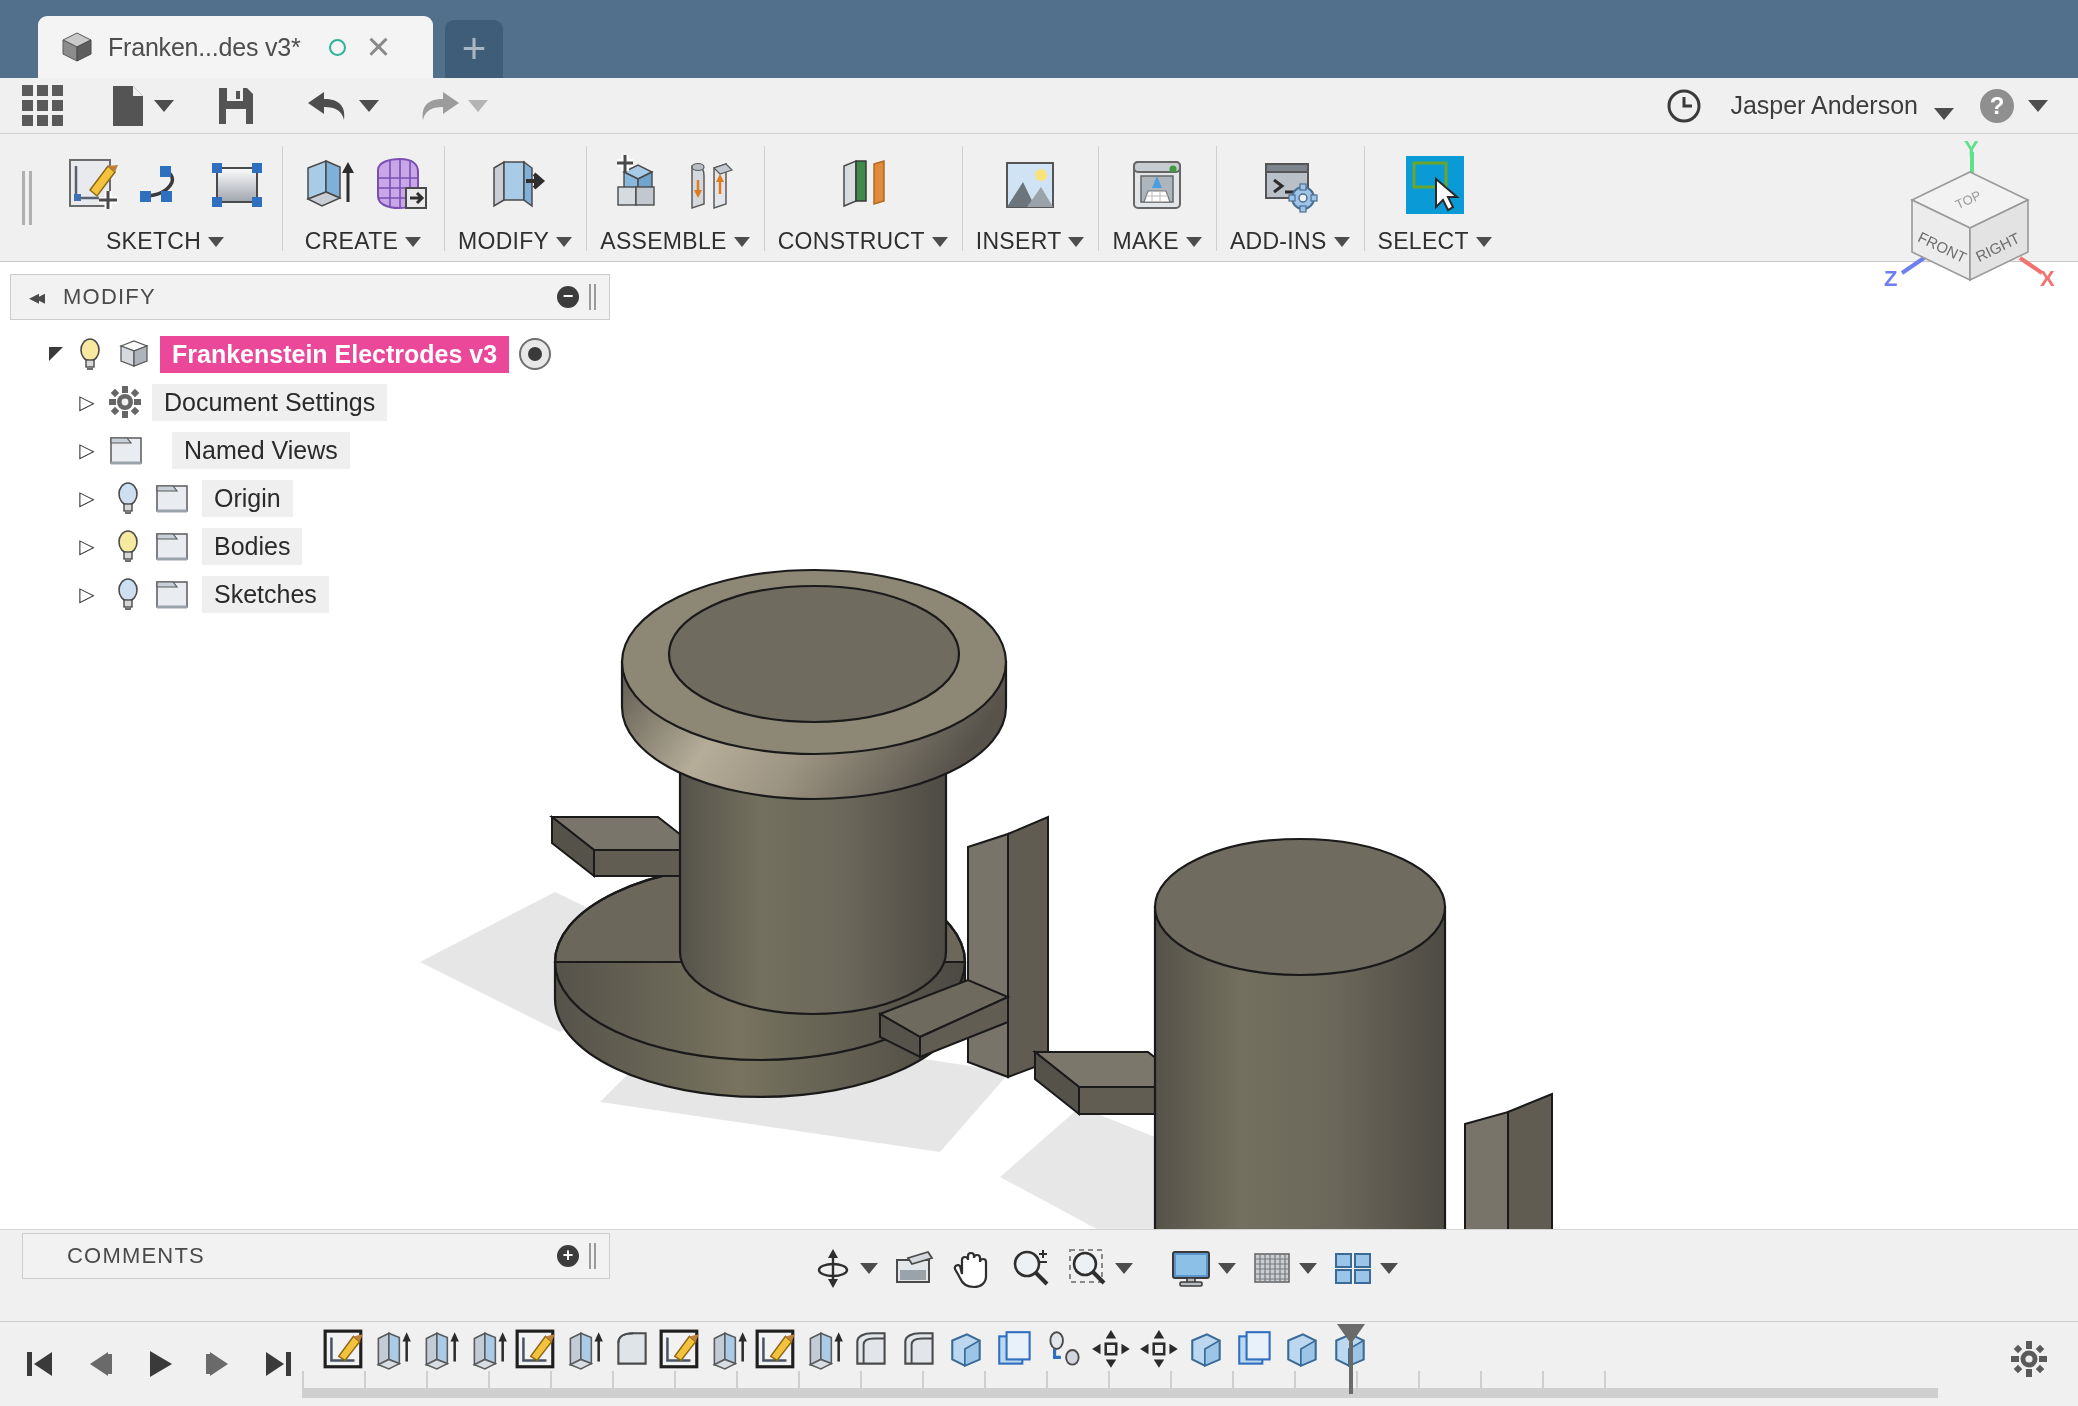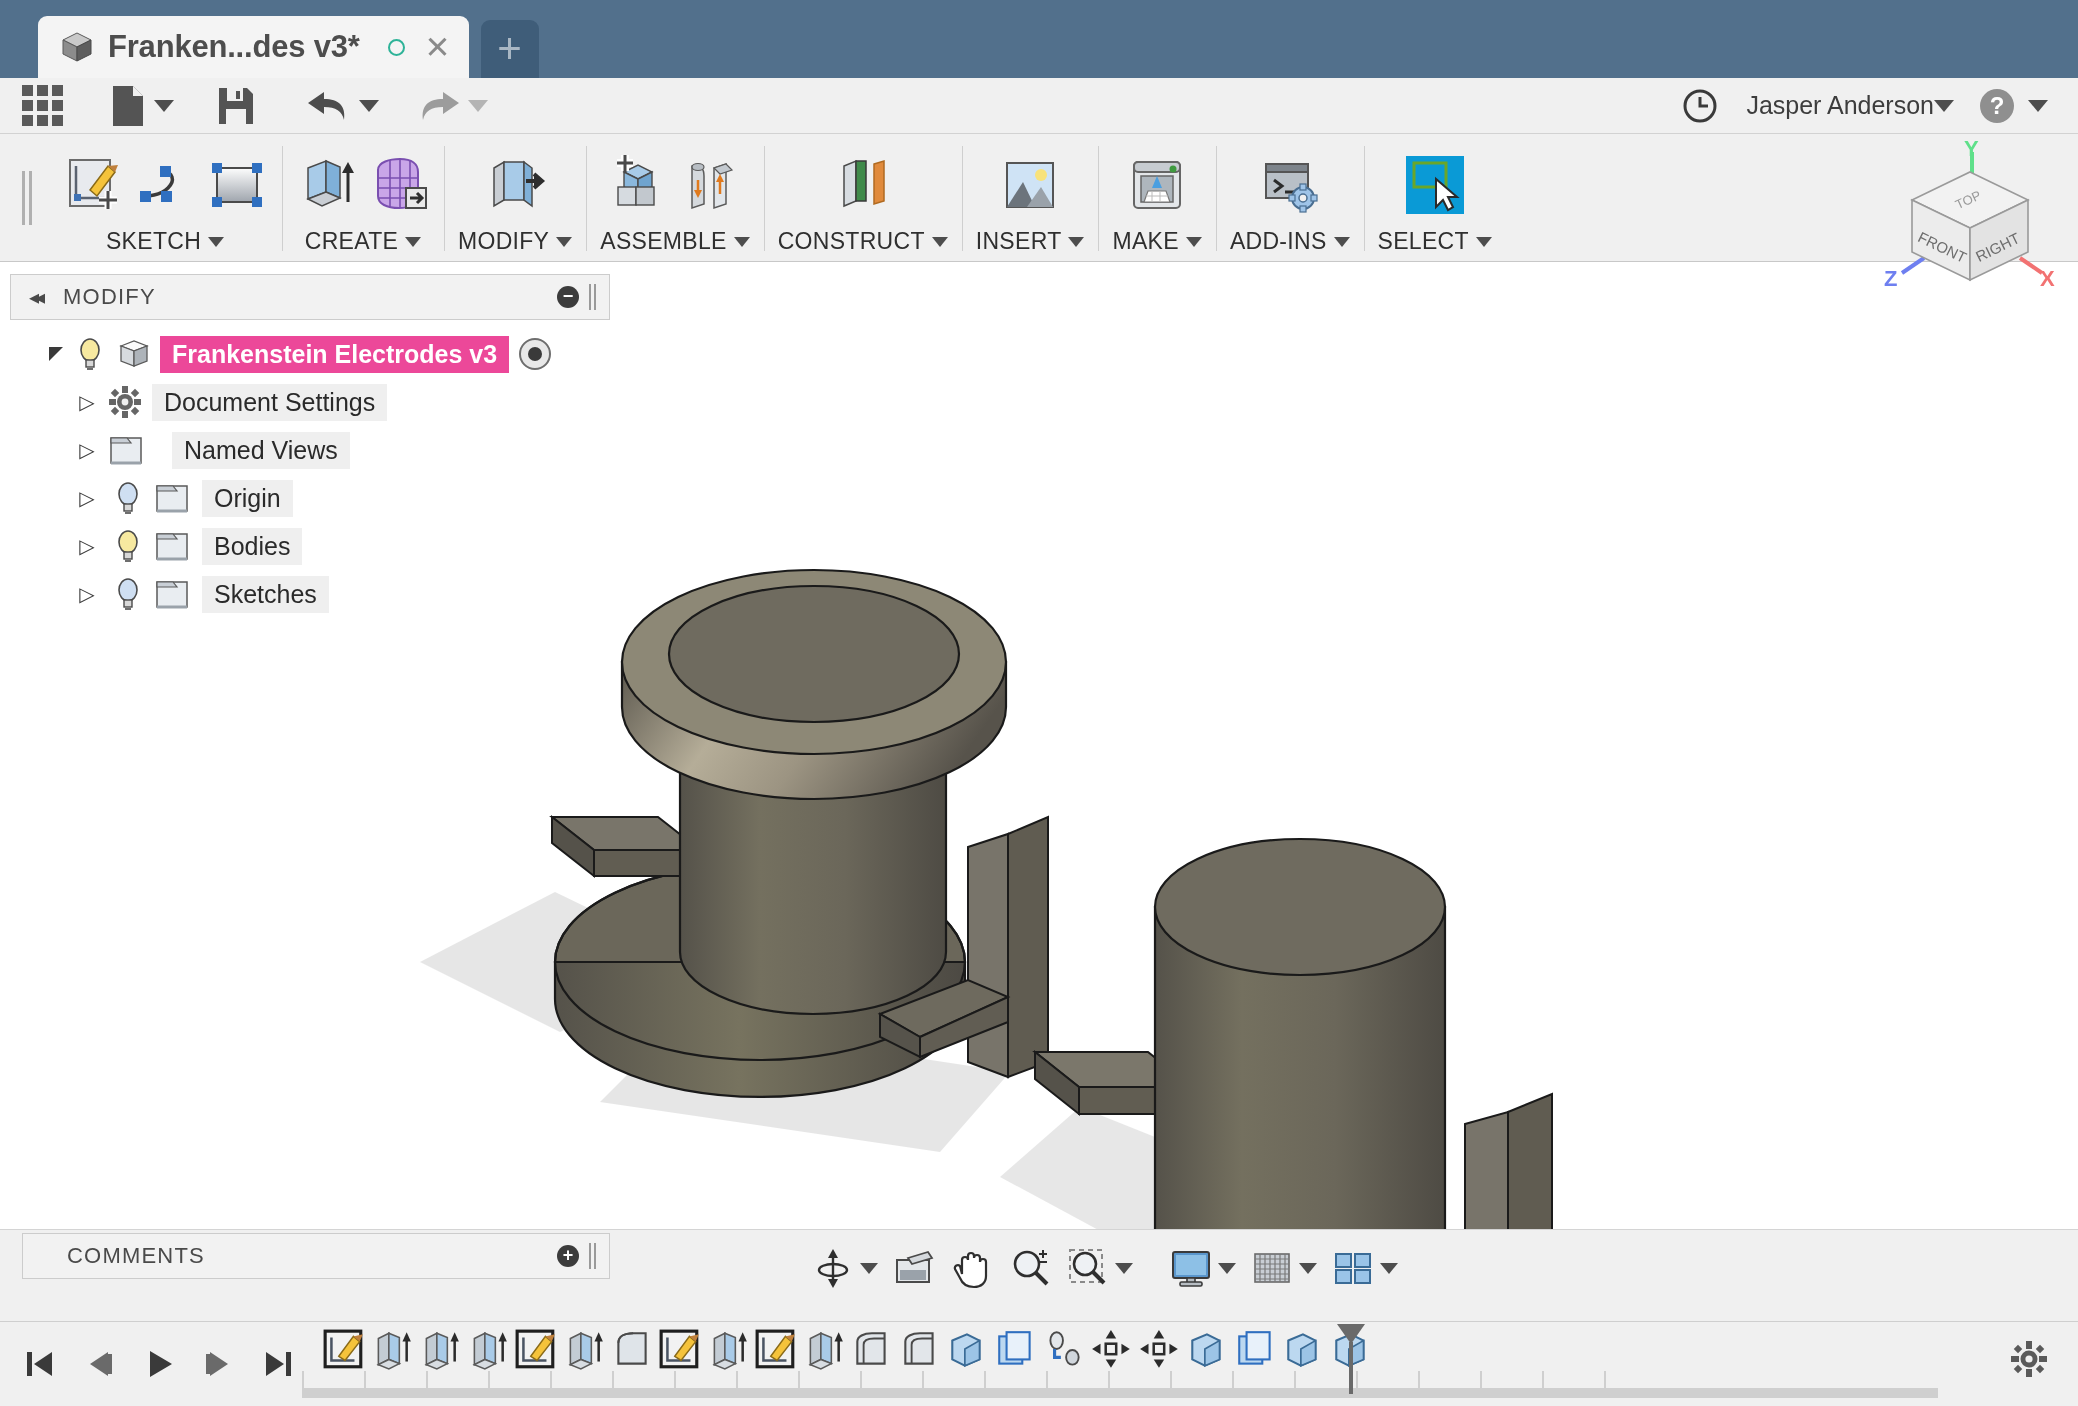--- a/index.html
+++ b/index.html
@@ -6,21 +6,21 @@
   html,body { width:2078px; height:1406px; overflow:hidden;
     font-family:"Liberation Sans", sans-serif; background:#52708c; }
 
   
   #tabbar { position:absolute; left:0; top:0; width:2078px; height:78px;
     background:#52708c; display:flex; align-items:flex-end; padding-left:38px; }
   .doc-tab { height:62px; min-width:395px; background:#f4f4f4;
     border-radius:9px 9px 0 0; display:flex; align-items:center;
     padding:0 18px 0 22px; gap:14px; }
   .cube-glyph { width:34px; height:32px; flex:none; }
-  .doc-title { font-size:31px; font-weight:bold; color:#4d4d4d;
+  .doc-title { font-size:25px; font-weight:normal; color:#4d4d4d;
     letter-spacing:-.2px; white-space:nowrap; }
   .tab-dot { width:17px; height:17px; border:2.5px solid #2eb398;
     border-radius:50%; margin-left:14px; flex:none; }
   .tab-close { font-size:31px; color:#8a8a8a; line-height:1; cursor:pointer;
     font-weight:300; margin-left:6px; }
   .tab-plus { width:58px; height:58px; background:#3f5d79; border-radius:9px 9px 0 0;
     display:flex; align-items:center; justify-content:center;
     color:#a9b7c4; font-size:42px; font-weight:300; line-height:1;
     margin-left:12px; cursor:pointer; }
 
@@ -194,21 +194,21 @@
       <path d="M28 4 L44 15 L28 26 V19 C16 19 10 23 8 32 C6 18 13 11 28 11 Z" fill="#9c9c9c"></path>
     </svg>
     <span class="caret dim"></span>
   </div>
 
   <div id="qat-right">
     <svg style="width:40px;height:40px" viewBox="0 0 40 40">
       <circle cx="20" cy="20" r="15" fill="none" stroke="#3a3a3a" stroke-width="3"></circle>
       <path d="M20 11 V20 H28" fill="none" stroke="#3a3a3a" stroke-width="3"></path>
     </svg>
-    <div style="display:flex;align-items:center;cursor:pointer">
+    <div style="display:flex;align-items:flex-end;gap:16px;cursor:pointer">
       <span class="user-name">Jasper Anderson</span>
       <span class="caret"></span>
     </div>
     <div style="display:flex;align-items:center;gap:14px;cursor:pointer">
       <span class="help-circle">?</span>
       <span class="caret"></span>
     </div>
   </div>
 </div>
 

